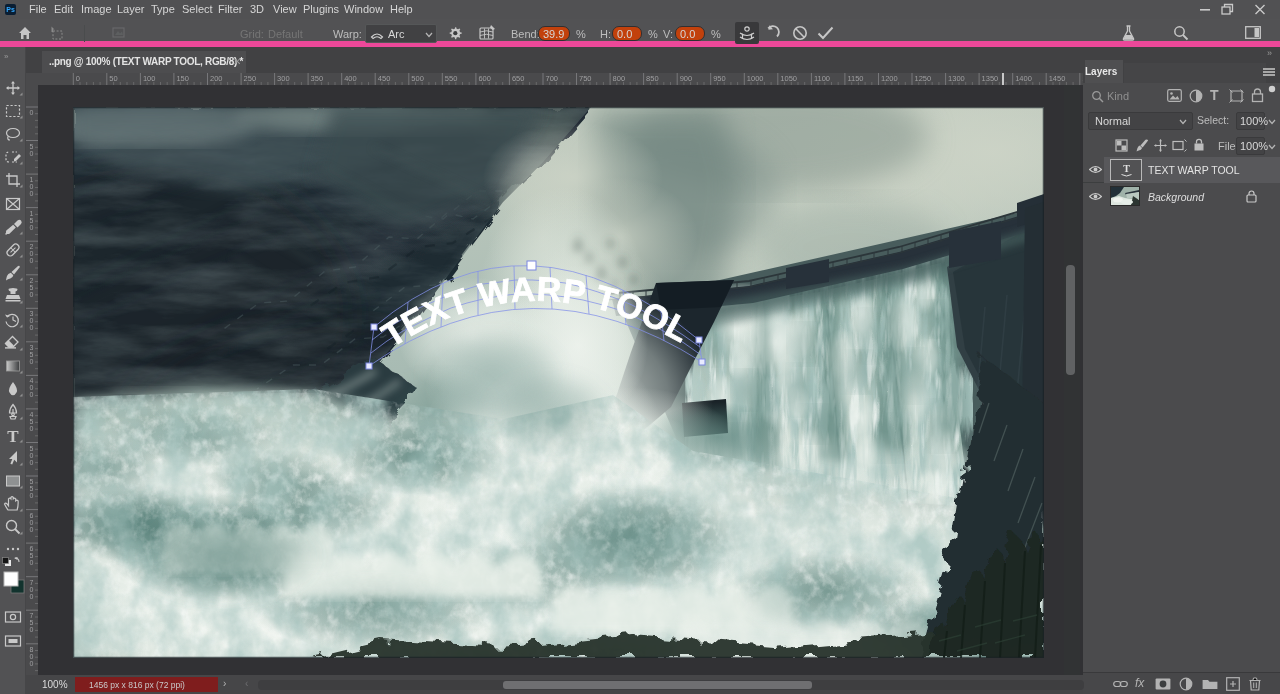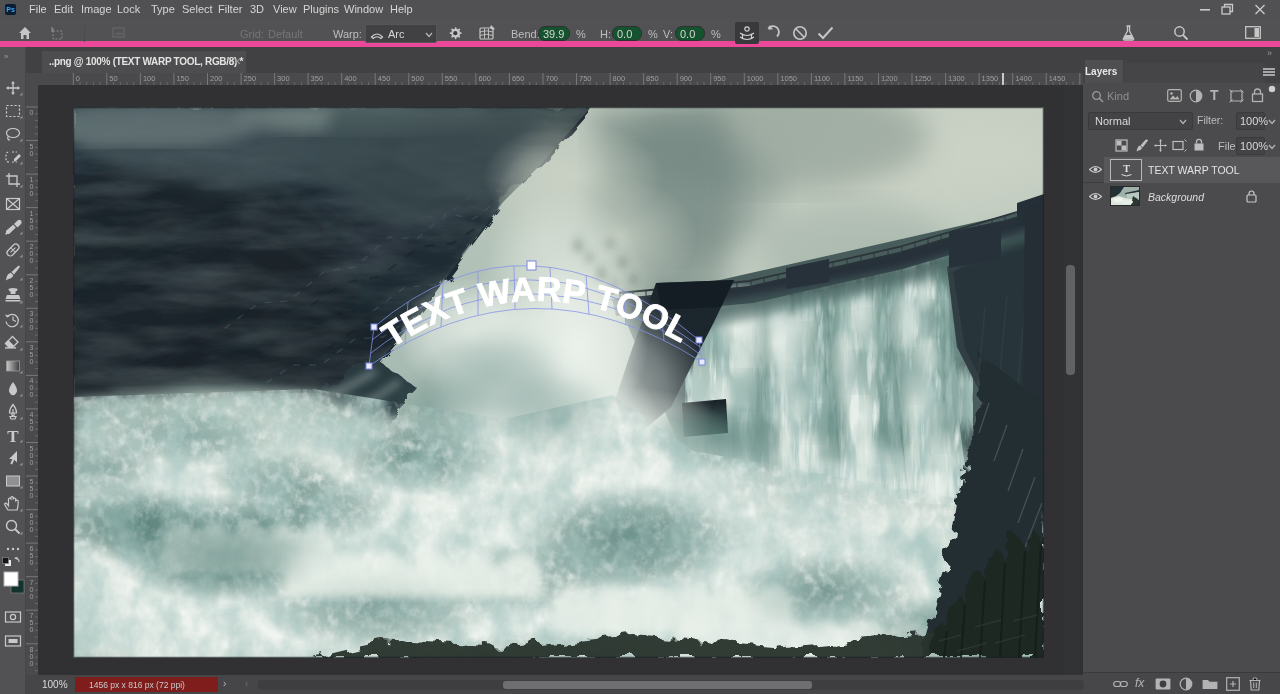--- a/index.html
+++ b/index.html
@@ -11,21 +11,21 @@
   #menubar { left:0; top:0; width:1280px; height:19px; background:#515153; }
   #menubar .mi { position:absolute; top:3px; font-size:11px; color:#d6d6d6; }
   #psbadge { left:5px; top:4px; width:11px; height:11px; background:#0a1e33;
     border-radius:2px; color:#31a8ff; font-size:7px; font-weight:bold;
     text-align:center; line-height:11px; }
   
   #options { left:0; top:19px; width:1280px; height:28px; background:#525254;
     border-bottom:6px solid #ec4899; }
   .optlabel { position:absolute; font-size:11px; color:#bdbdbd; top:9px; }
   .optdim   { position:absolute; font-size:11px; color:#757575; top:9px; }
-  .optinput { position:absolute; top:7px; height:15px; background:#14532d;
+  .optinput { position:absolute; top:7px; height:15px; background:#c2410c;
     border:1px solid #303032; border-radius:7px; color:#d6d6d6; font-size:11px;
     padding:1px 4px; }
   
   #toolcol { left:0; top:47px; width:26px; height:647px; background:#525254;
     border-right:1px solid #464648; }
   
   #tabbar { left:26px; top:47px; width:1057px; height:26px; background:#414143; }
   #tab { position:absolute; left:16px; top:4px; width:204px; height:22px;
     background:#4d4d4f; color:#e3e3e3; font-size:10px; font-weight:bold;
     line-height:22px; padding-left:7px; letter-spacing:-0.3px; white-space:nowrap; overflow:hidden; }
@@ -42,21 +42,21 @@
 </style>
 </head>
 <body>
 <div id="stage">
 
   <div class="abs" id="menubar">
     <div class="abs" id="psbadge">Ps</div>
     <div class="mi" style="left:29px">File</div>
     <div class="mi" style="left:54px">Edit</div>
     <div class="mi" style="left:81px">Image</div>
-    <div class="mi" style="left:117px">Lock</div>
+    <div class="mi" style="left:117px">Layer</div>
     <div class="mi" style="left:151px">Type</div>
     <div class="mi" style="left:182px">Select</div>
     <div class="mi" style="left:218px">Filter</div>
     <div class="mi" style="left:250px">3D</div>
     <div class="mi" style="left:273px">View</div>
     <div class="mi" style="left:303px">Plugins</div>
     <div class="mi" style="left:344px">Window</div>
     <div class="mi" style="left:390px">Help</div>
     <svg class="abs" style="left:1198px;top:0" width="14" height="19" viewBox="0 0 14 19">
       <rect x="2" y="9" width="10" height="1.6" fill="#c9c9c9"></rect>
@@ -1004,21 +1004,21 @@
       </svg>
     </div>
 
     <div class="abs" style="left:0;top:63px;width:197px;height:25px;background:#4b4b4d">
       <div class="abs" style="left:5px;top:2px;width:105px;height:18px;background:#434345;border:1px solid #3a3a3c;border-radius:2px">
         <div class="abs" style="left:6px;top:2px;font-size:11px;color:#d8d8d8">Normal</div>
         <svg class="abs" style="right:5px;top:6px" width="8" height="6" viewBox="0 0 8 6">
           <path d="M1 1 L4 4.5 L7 1" fill="none" stroke="#b5b5b5" stroke-width="1.2"></path>
         </svg>
       </div>
-      <div class="abs" style="left:114px;top:4px;font-size:10.5px;color:#bdbdbd">Filter:</div>
+      <div class="abs" style="left:114px;top:4px;font-size:10.5px;color:#bdbdbd">Select:</div>
       <div class="abs" style="left:153px;top:2px;width:29px;height:18px;background:#434345;border:1px solid #3a3a3c;border-radius:2px;color:#d8d8d8;font-size:11px;padding:2px 0 0 3px">100%</div>
       <svg class="abs" style="left:185px;top:9px" width="8" height="6" viewBox="0 0 8 6">
         <path d="M1 1 L4 4.5 L7 1" fill="none" stroke="#b5b5b5" stroke-width="1.2"></path>
       </svg>
     </div>
 
     <div class="abs" style="left:0;top:88px;width:197px;height:24px;background:#4b4b4d">
       <div class="abs" style="left:6px;top:20px;font-size:15px;color:#8f8f8f">Lock:</div>
       <svg class="abs" style="left:32px;top:4px" width="13" height="13" viewBox="0 0 13 13">
         <rect x="1" y="1" width="11" height="11" fill="none" stroke="#bdbdbd" stroke-width="1.2"></rect>

